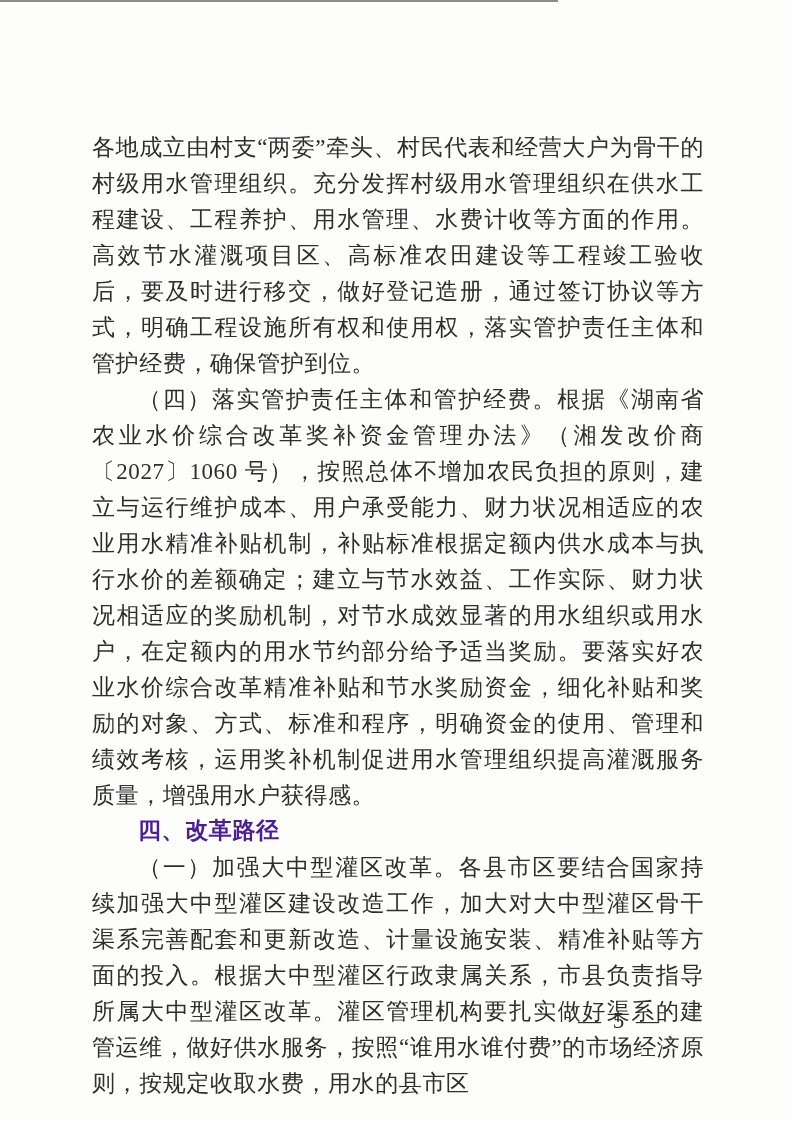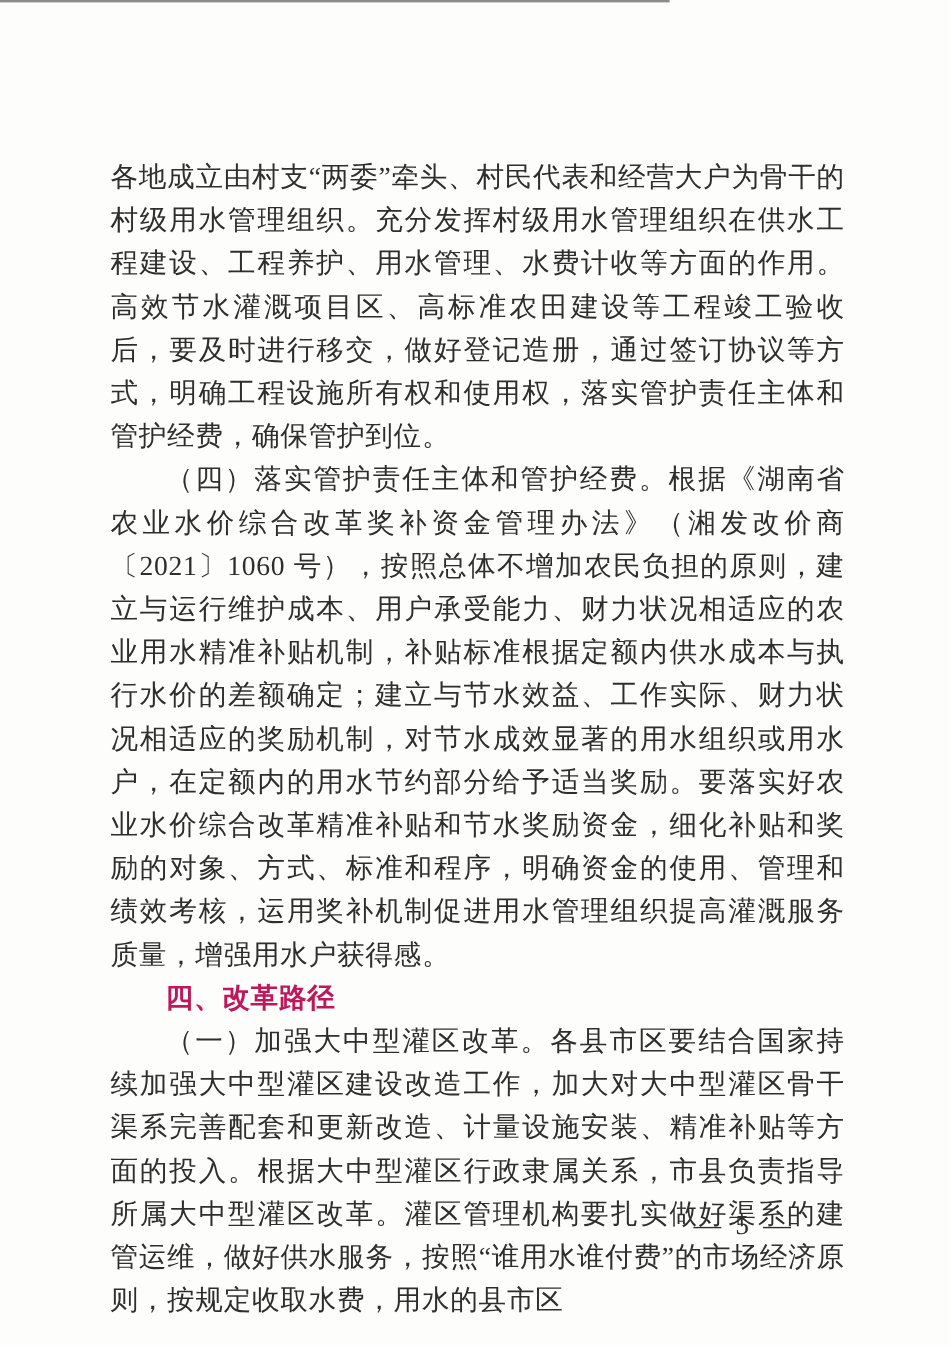--- a/index.html
+++ b/index.html
@@ -45,25 +45,25 @@
   .text-block p {
     margin: 0;
     text-indent: 2em;
   }
   .text-block p.no-indent {
     text-indent: 0;
   }
   .section-heading {
     margin: 0;
     text-indent: 2em;
-    font-family: Liberation Serif, serif;
+    font-family: Liberation Mono, monospace;
     font-weight: bold;
     font-size: 23px;
     line-height: 36px;
-    color: #be185d;
+    color: #4c1d95;
   }
   .page-number {
     position: absolute;
     top: 1007px;
     right: 131px;
     font-size: 23px;
     line-height: 28px;
     color: #2e2e2e;
     letter-spacing: 3px;
     font-family: "Liberation Serif", serif;
@@ -73,21 +73,21 @@
 <body>
 
 <div class="page">
 
   <div class="scan-artifact-top"></div>
 
   <div class="text-block">
 
     <p class="no-indent"><span>各地成立由村支“两委”牵头、村民代表和经营大户为骨干的村级用水管理组织。充分发挥村级用水管理组织在供水工程建设、工程养护、用水管理、水费计收等方面的作用。高效节水灌溉项目区、高标准农田建设等工程竣工验收后，要及时进行移交，做好登记造册，通过签订协议等方式，明确工程设施所有权和使用权，落实管护责任主体和管护经费，确保管护到位。</span></p>
 
-    <p><span>（四）落实管护责任主体和管护经费。</span><span>根据《湖南省农业水价综合改革奖补资金管理办法》（湘发改价商〔2021〕1060 号），按照总体不增加农民负担的原则，建立与运行维护成本、用户承受能力、财力状况相适应的农业用水精准补贴机制，补贴标准根据定额内供水成本与执行水价的差额确定；建立与节水效益、工作实际、财力状况相适应的奖励机制，对节水成效显著的用水组织或用水户，在定额内的用水节约部分给予适当奖励。要落实好农业水价综合改革精准补贴和节水奖励资金，细化补贴和奖励的对象、方式、标准和程序，明确资金的使用、管理和绩效考核，运用奖补机制促进用水管理组织提高灌溉服务质量，增强用水户获得感。</span></p>
+    <p><span>（四）落实管护责任主体和管护经费。</span><span>根据《湖南省农业水价综合改革奖补资金管理办法》（湘发改价商〔2027〕1060 号），按照总体不增加农民负担的原则，建立与运行维护成本、用户承受能力、财力状况相适应的农业用水精准补贴机制，补贴标准根据定额内供水成本与执行水价的差额确定；建立与节水效益、工作实际、财力状况相适应的奖励机制，对节水成效显著的用水组织或用水户，在定额内的用水节约部分给予适当奖励。要落实好农业水价综合改革精准补贴和节水奖励资金，细化补贴和奖励的对象、方式、标准和程序，明确资金的使用、管理和绩效考核，运用奖补机制促进用水管理组织提高灌溉服务质量，增强用水户获得感。</span></p>
 
     <p class="section-heading">四、改革路径</p>
 
     <p><span>（一）加强大中型灌区改革。</span><span>各县市区要结合国家持续加强大中型灌区建设改造工作，加大对大中型灌区骨干渠系完善配套和更新改造、计量设施安装、精准补贴等方面的投入。根据大中型灌区行政隶属关系，市县负责指导所属大中型灌区改革。灌区管理机构要扎实做好渠系的建管运维，做好供水服务，按照“谁用水谁付费”的市场经济原则，按规定收取水费，用水的县市区</span></p>
 
   </div>
 
   <div class="page-number">— 5 —</div>
 
 </div>

